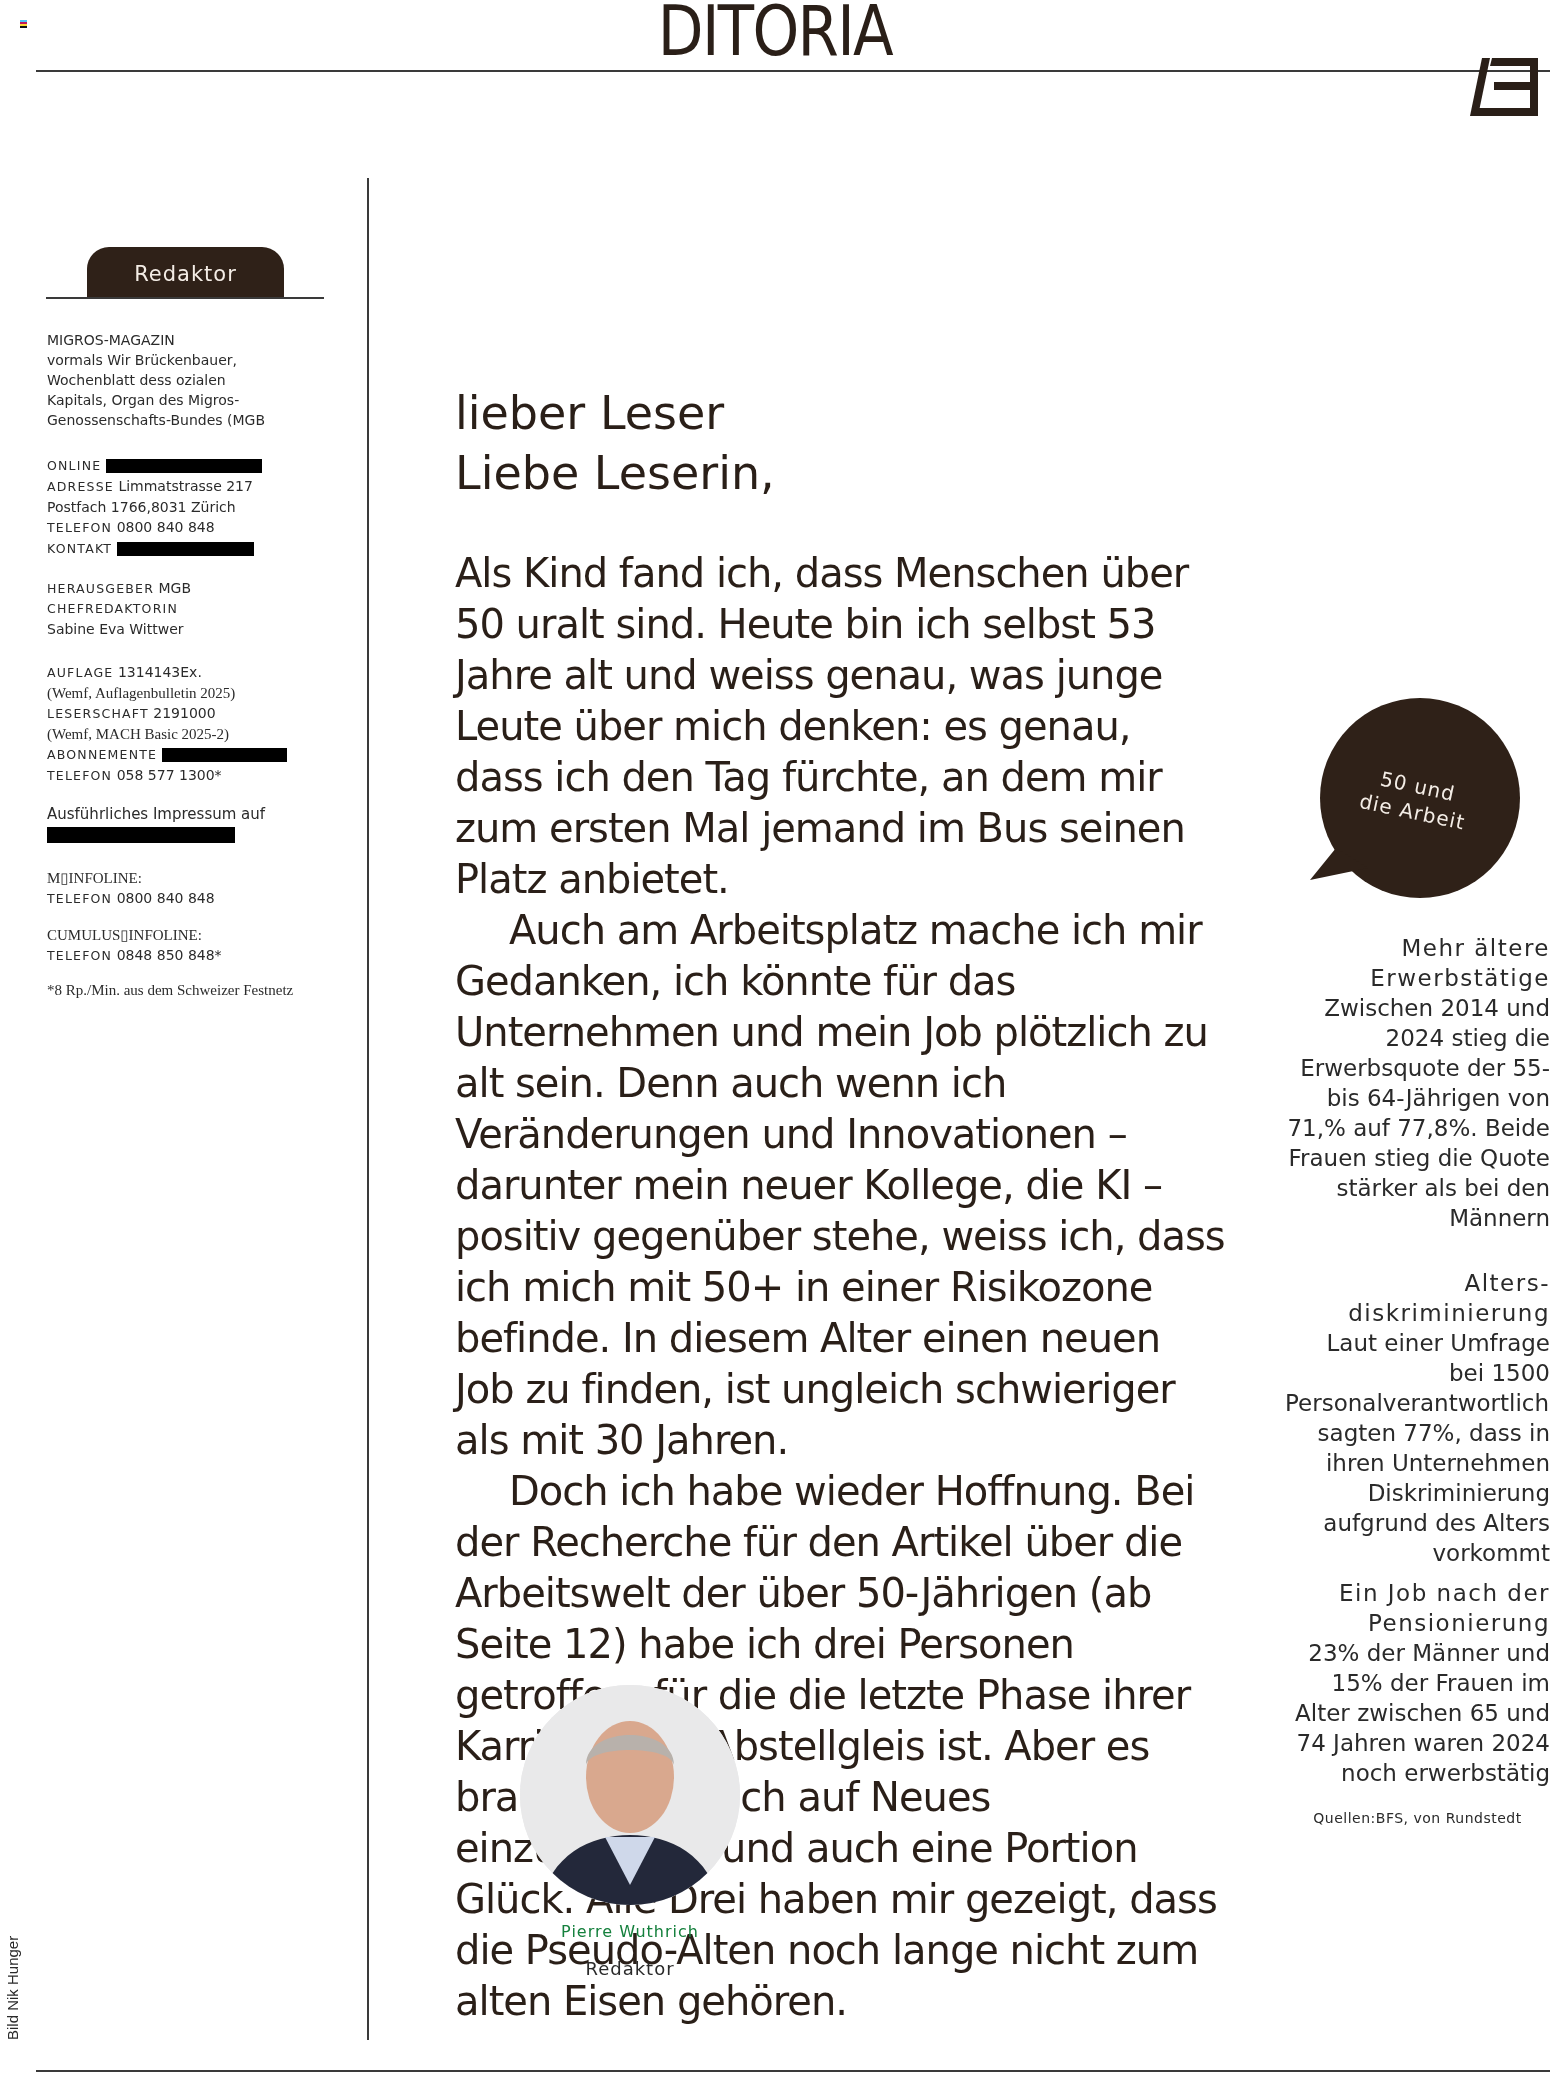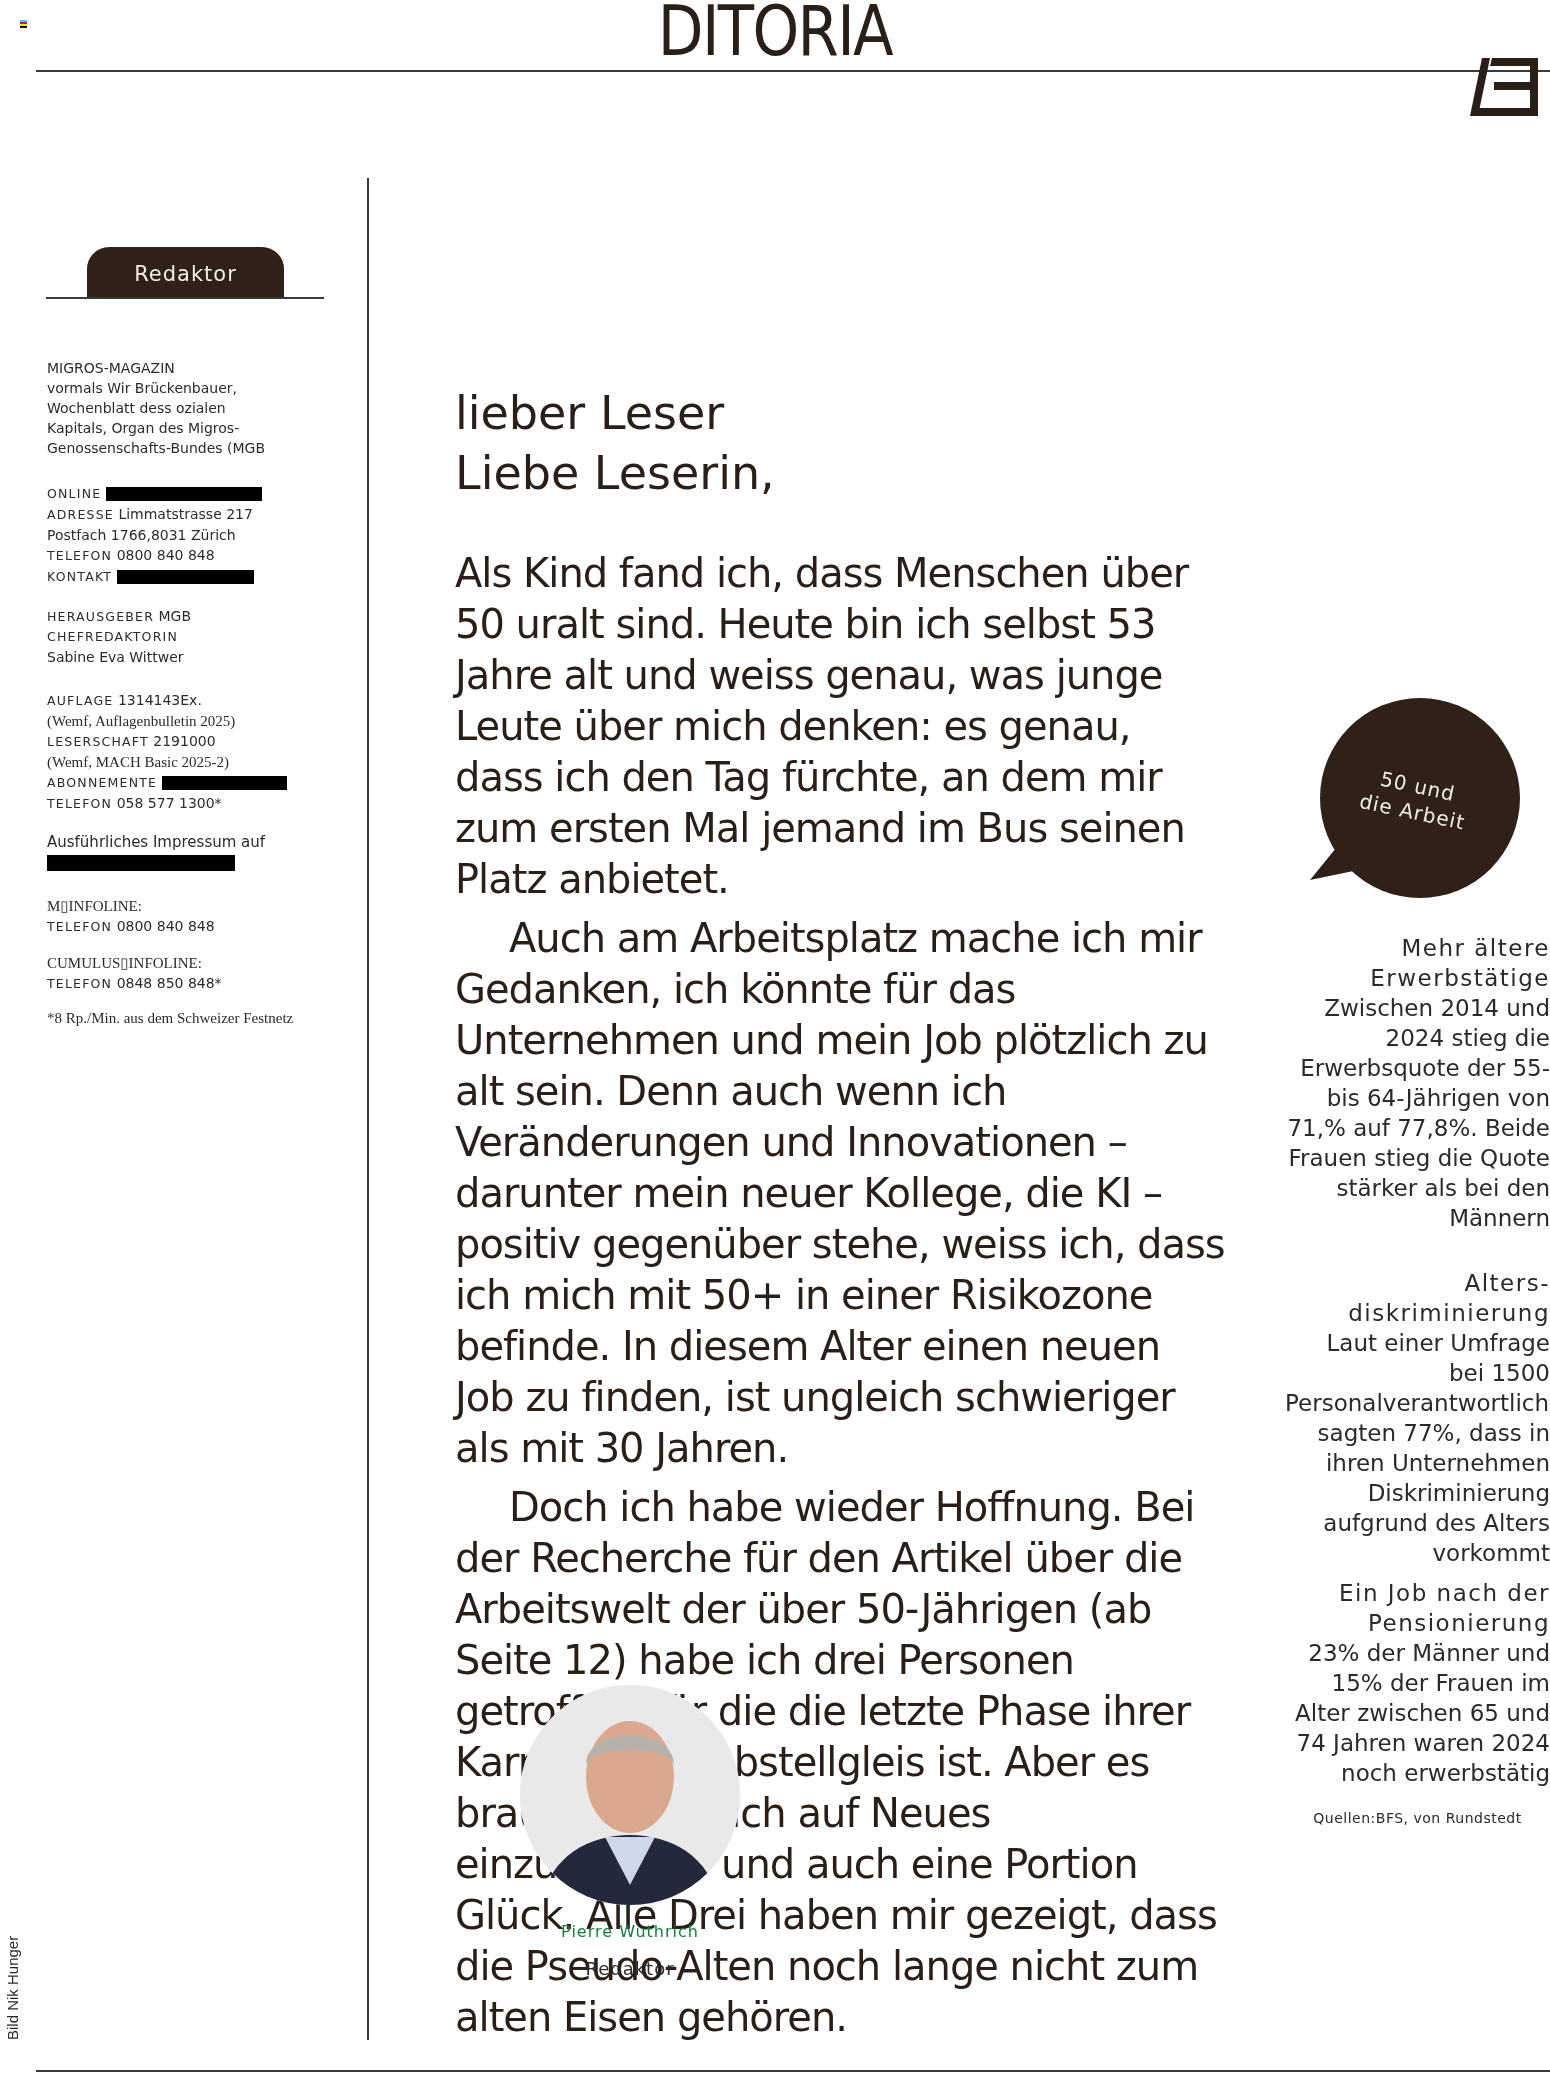--- a/index.html
+++ b/index.html
@@ -12,31 +12,31 @@
   .masthead { left: 0; top: -4px; width: 1550px; text-align: center; font-family: "DejaVu Sans", sans-serif; font-size: 70px; letter-spacing: -2px; transform: scaleX(0.85); color: #2a1f18; line-height: 1; }
   .top-rule { left: 36px; top: 70px; width: 1514px; height: 2px; background: #3a3a3a; }
   .logo-mark { left: 1468px; top: 56px; width: 72px; height: 62px; }
 
   .left-vrule { left: 367px; top: 178px; width: 2px; height: 1862px; background: #3a3a3a; }
   .bottom-rule { left: 36px; top: 2070px; width: 1514px; height: 2px; background: #3a3a3a; }
 
   .imp-tab { left: 87px; top: 247px; width: 197px; height: 50px; background: #2f2118; border-radius: 22px 22px 0 0; color: #f4ede6; font-size: 21px; text-align: center; line-height: 54px; letter-spacing: 1px; }
   .imp-rule { left: 46px; top: 297px; width: 278px; height: 2px; background: #3a3a3a; }
 
-  .imp { left: 47px; width: 300px; font-size: 14px; line-height: 20px; color: #2b2b2b; margin-top: 28px; }
+  .imp { left: 47px; width: 300px; font-size: 14px; line-height: 20px; color: #2b2b2b; }
   .imp .row { white-space: nowrap; }
   .imp .cap { font-size: 12.5px; letter-spacing: 1.2px; }
   .imp .small { font-size: 15px; font-family: Liberation Serif, serif; }
   .redact { display: inline-block; background: #000; height: 14px; vertical-align: middle; }
 
   .headline { left: 455px; top: 383px; font-size: 46px; line-height: 60px; color: #2a1f18; font-family: "DejaVu Sans", sans-serif; }
 
   .body-text { left: 455px; top: 548px; width: 770px; font-size: 40px; line-height: 51px; color: #2a1f18; letter-spacing: -1px; }
   .body-text p { margin: 0; }
-  .body-text p.indent { text-indent: 54px; margin-top: 8px; }
+  .body-text p.indent { text-indent: 54px; }
 
   .bubble { left: 1308px; top: 698px; width: 215px; height: 205px; }
   .bubble-text { left: 1335px; top: 773px; width: 160px; text-align: center; color: #f4ede6; font-size: 20px; line-height: 26px; transform: rotate(12deg); letter-spacing: 1px; }
 
   .facts { left: 1285px; width: 265px; text-align: right; font-size: 23px; line-height: 30px; color: #2a2a2a; }
   .facts .fact-title { letter-spacing: 1.5px; }
   .source { left: 1290px; top: 1810px; width: 255px; text-align: center; font-size: 14px; color: #2a2a2a; letter-spacing: 0.5px; }
 
   .portrait { left: 520px; top: 1685px; width: 220px; height: 220px; border-radius: 50%; background: #e9e9ea; overflow: hidden; }
   .author-name { left: 470px; top: 1922px; width: 320px; text-align: center; font-size: 16px; color: #15803d; letter-spacing: 1px; }

